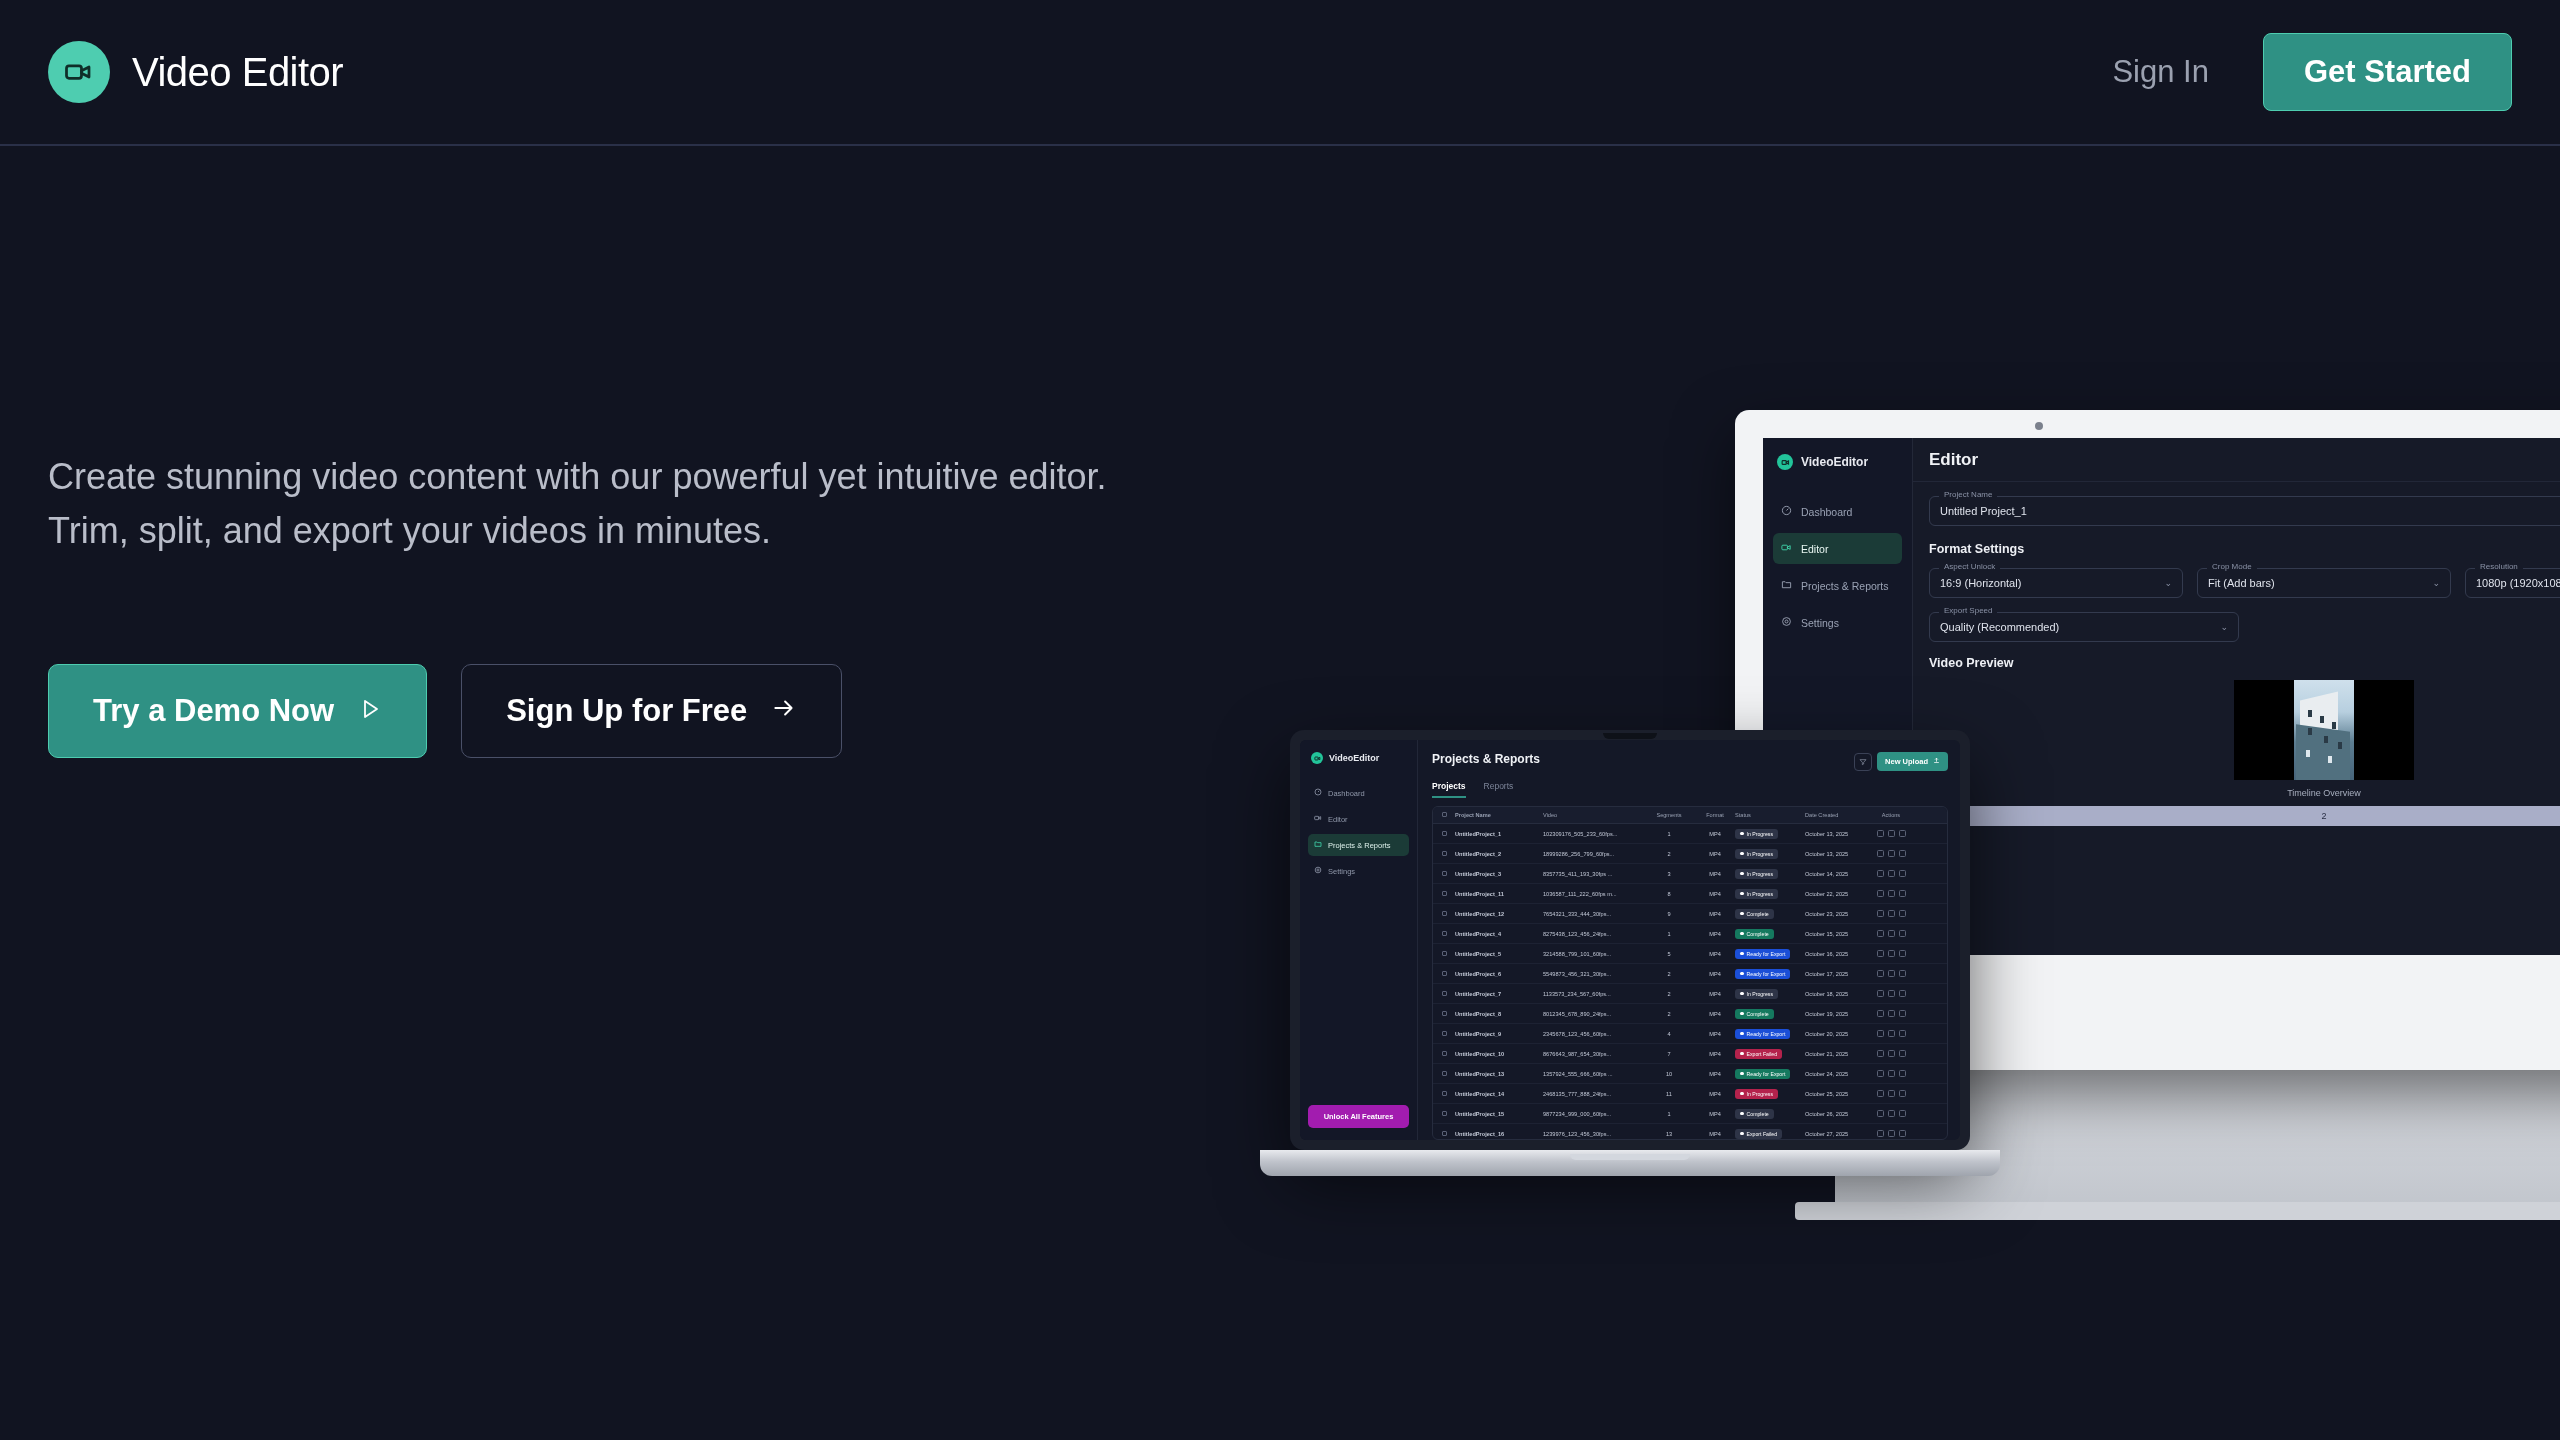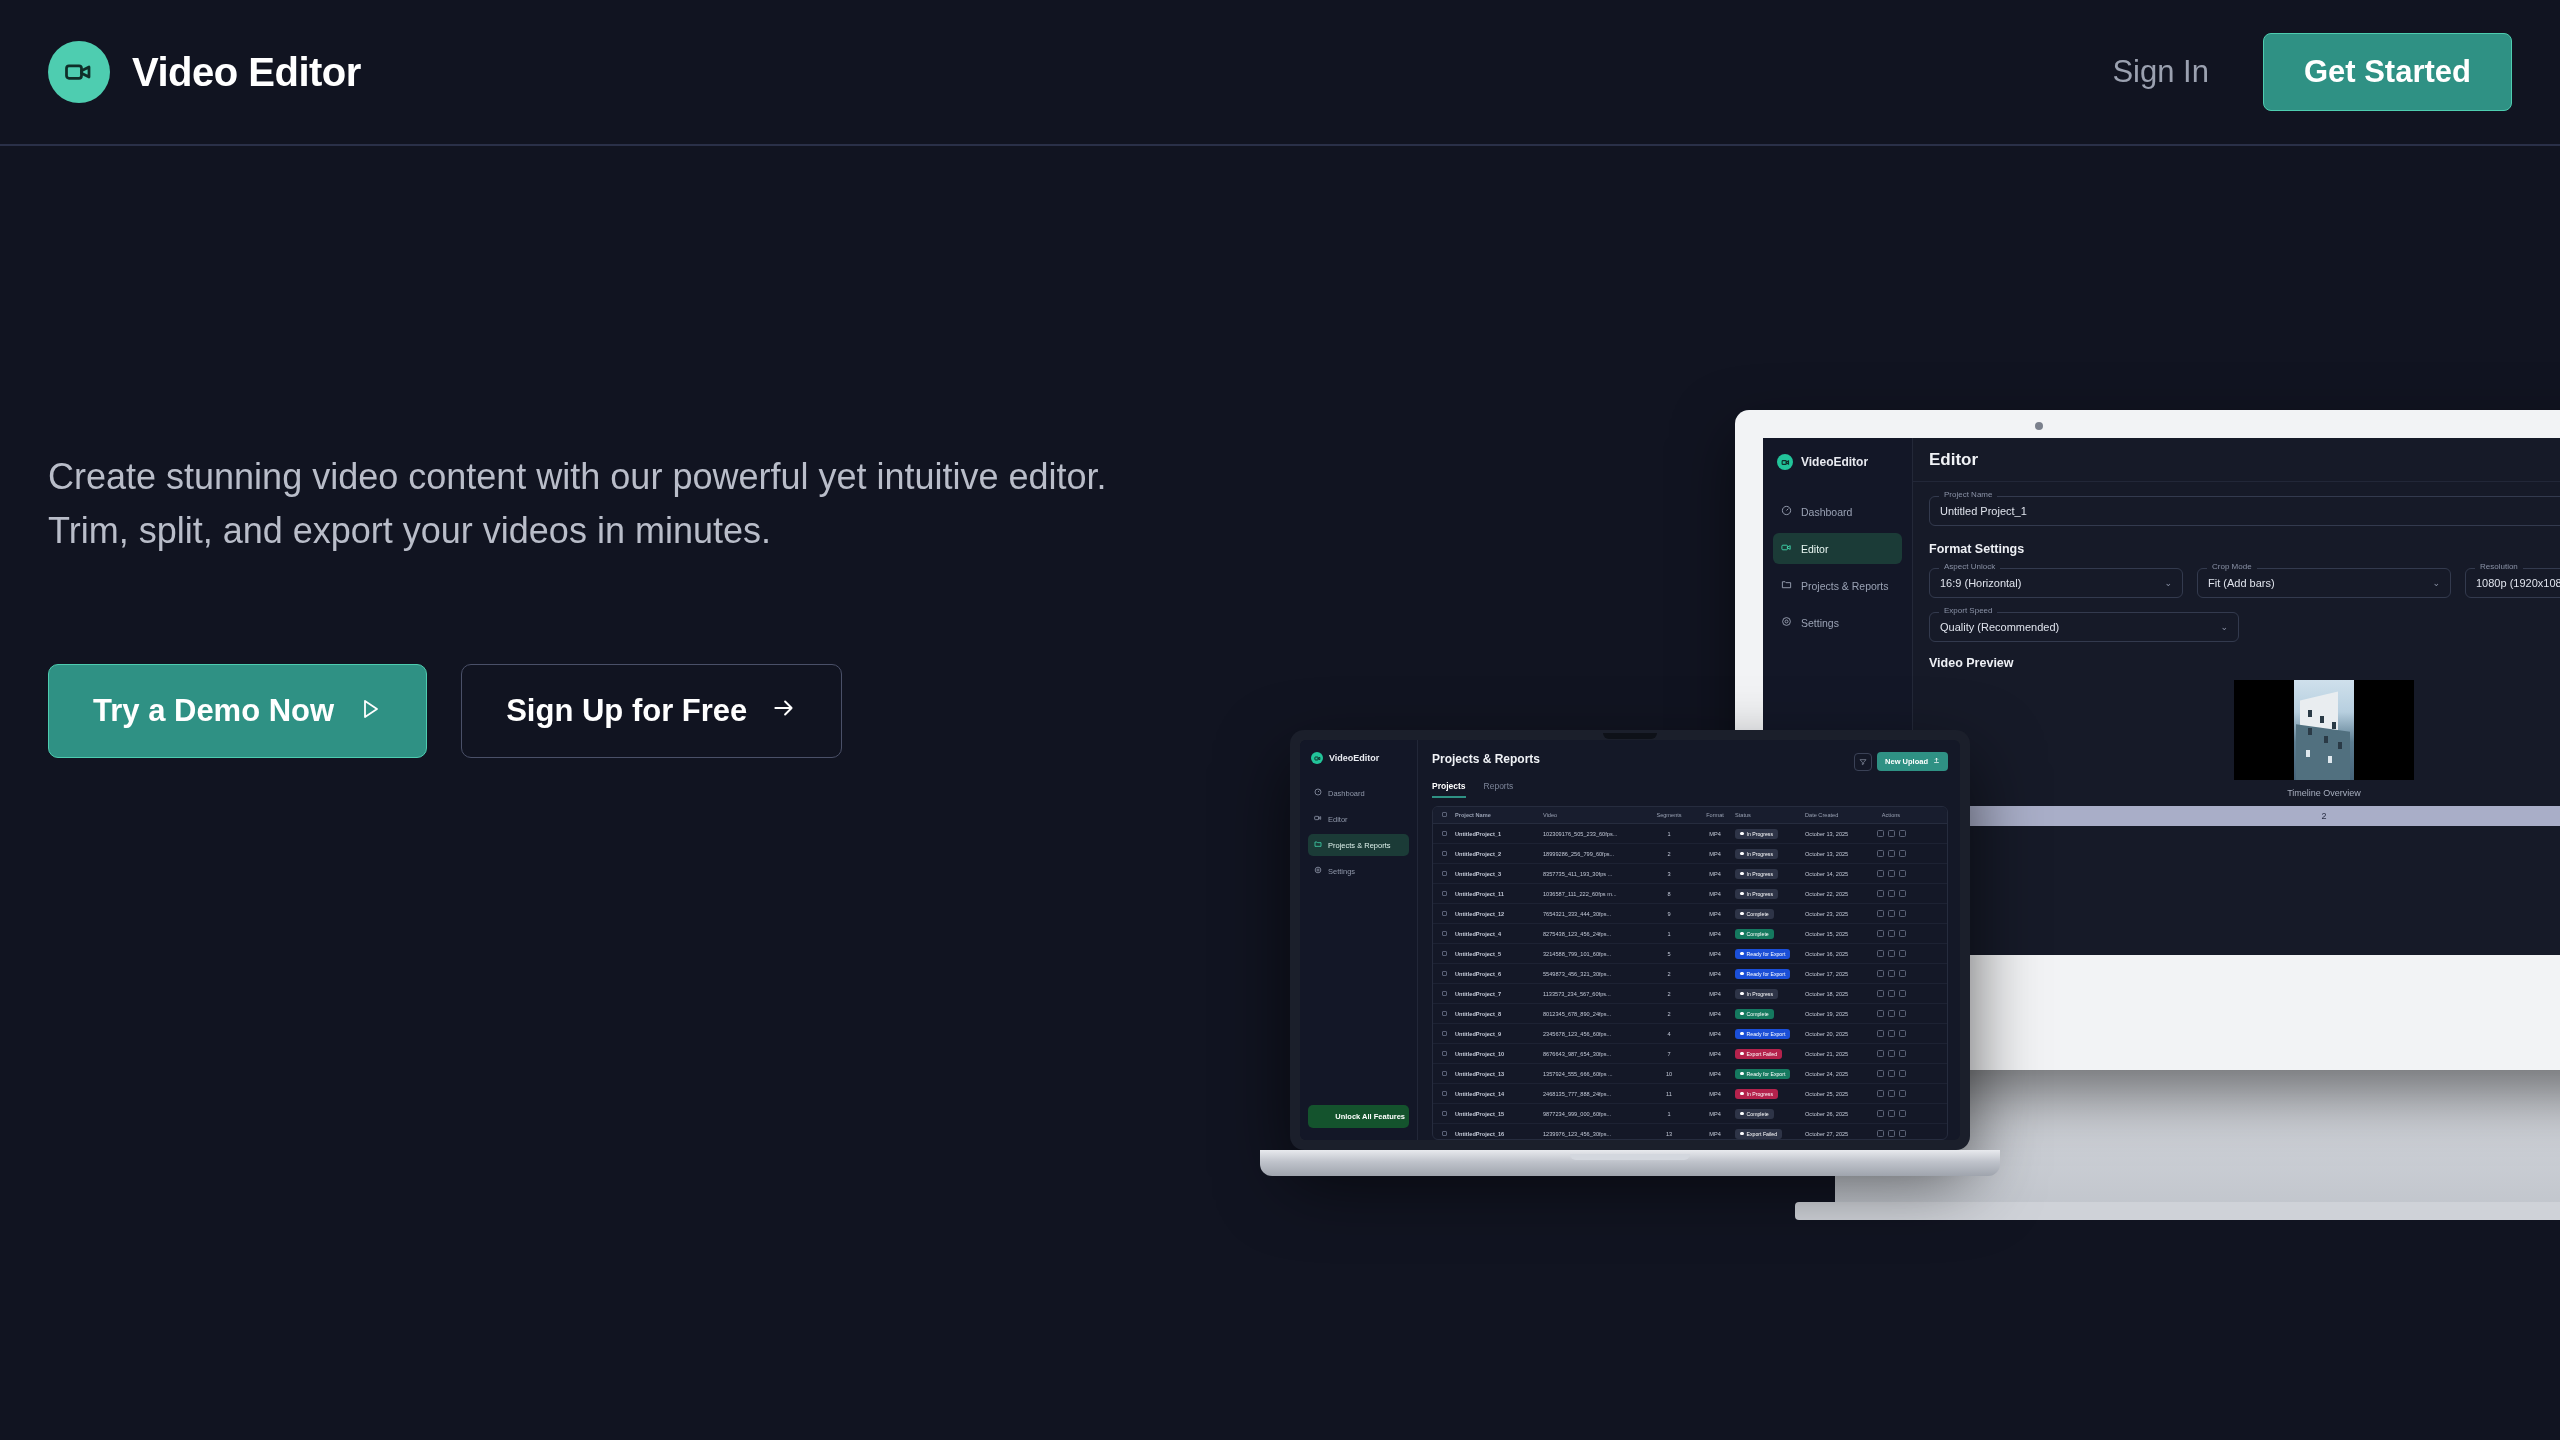--- a/index.html
+++ b/index.html
@@ -18,21 +18,21 @@
     border-bottom:2px solid #2a3048;
     display:flex; align-items:center; justify-content:space-between;
     padding:0 48px 0 48px;
     z-index:30;
   }
   .brand{ display:flex; align-items:center; gap:22px; }
   .brand-badge{
     width:62px; height:62px; border-radius:50%;
     background:#4ecdb0; display:flex; align-items:center; justify-content:center;
   }
-  .brand-name{ font-size:40px; font-weight:bold; letter-spacing:-0.5px; color:#fff; }
+  .brand-name{ font-size:40px; font-weight:normal; letter-spacing:-0.5px; color:#fff; }
   .header-right{ display:flex; align-items:center; gap:54px; }
   .signin{ font-size:31px; color:#9ba1b0; font-weight:500; cursor:pointer; }
   .get-started{
     background:#2f9184; border:1.5px solid #4ecdb0; color:#fff;
     font-size:31px; font-weight:bold; padding:20px 40px; border-radius:8px;
     cursor:pointer;
   }
 
   
   .hero{ position:absolute; left:48px; top:390px; width:1100px; z-index:20; }
@@ -164,22 +164,22 @@
   .lap-logo{ display:flex; align-items:center; gap:6px; margin-bottom:18px; padding-left:3px; }
   .lap-logo-dot{ width:12px;height:12px;border-radius:50%;background:#22c49a;
     display:flex;align-items:center;justify-content:center; }
   .lap-logo-name{ font-size:9px; font-weight:bold; color:#e8eaf0; }
   .lap-nav{
     display:flex; align-items:center; gap:6px; padding:6px 6px; border-radius:5px;
     color:#8f97a9; font-size:7.5px; margin-bottom:4px;
   }
   .lap-nav.active{ background:#1b3b37; color:#def1ec; }
   .unlock-btn{
-    margin-top:auto; background:#14532d; color:#fff; font-size:7.5px; font-weight:bold;
-    text-align:right; padding:7px 4px; border-radius:5px;
+    margin-top:auto; background:#a21caf; color:#fff; font-size:7.5px; font-weight:bold;
+    text-align:center; padding:7px 4px; border-radius:5px;
   }
   .lap-main{ flex:1; padding:12px 12px 0 14px; min-width:0; display:flex; flex-direction:column; }
   .lap-head{ display:flex; align-items:flex-start; justify-content:space-between; }
   .lap-title{ font-size:12px; font-weight:bold; color:#f0f2f6; }
   .lap-tools{ display:flex; gap:5px; align-items:flex-end; }
   .filter-btn{ width:18px;height:18px;border:1px solid #3a4156;border-radius:4px;
     display:flex;align-items:center;justify-content:center; }
   .upload-btn{ background:#2f9184; border-radius:4px; font-size:7.5px; font-weight:bold;
     color:#fff; padding:5px 8px; display:flex; align-items:center; gap:5px; }
   .lap-tabs{ display:flex; gap:18px; margin:10px 0 8px; }

